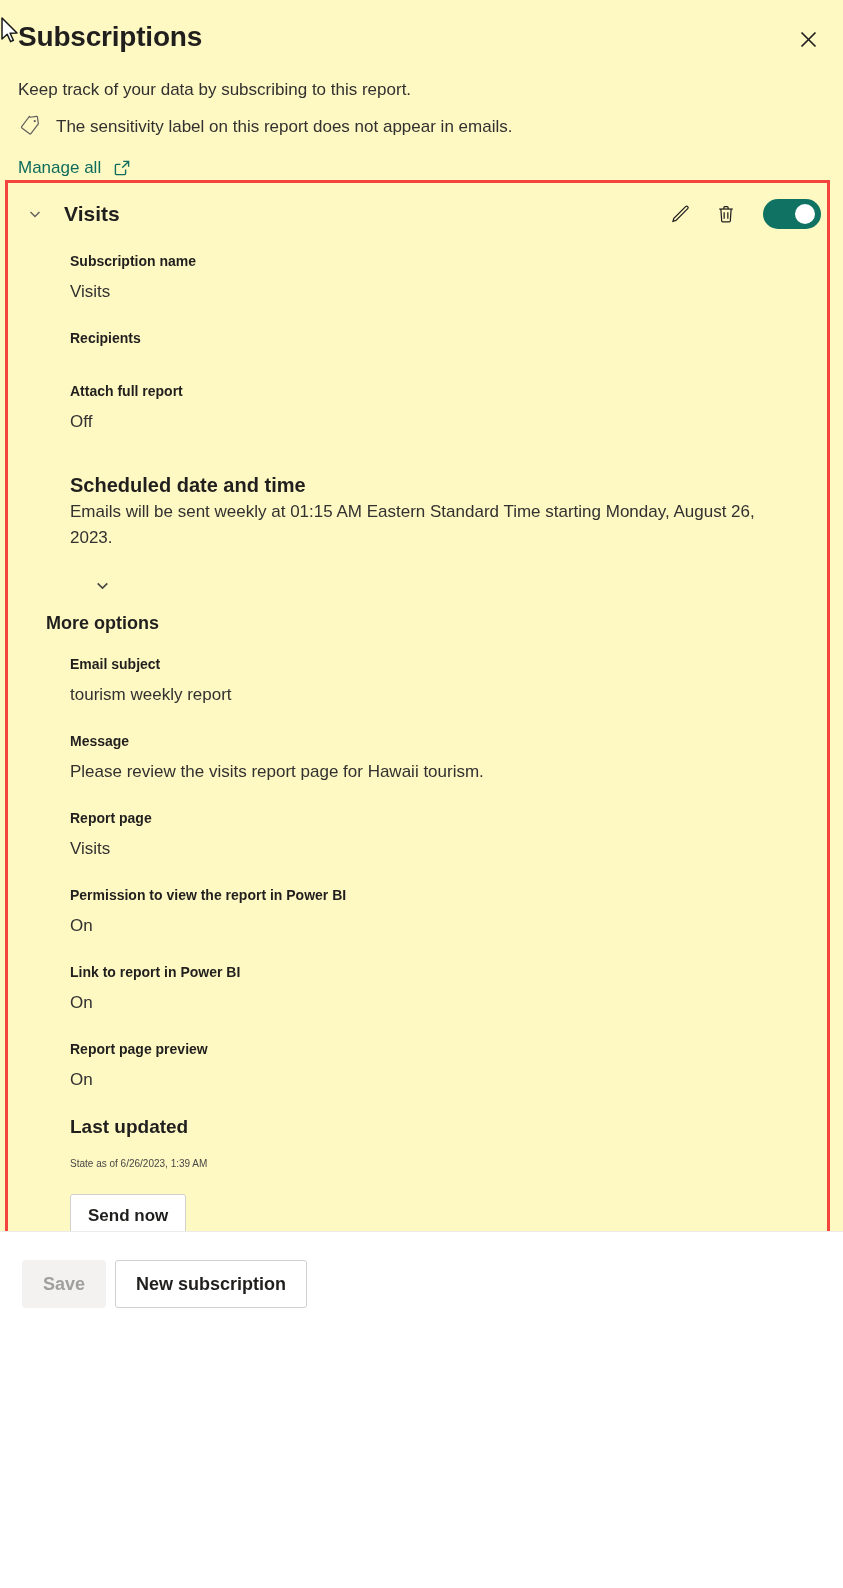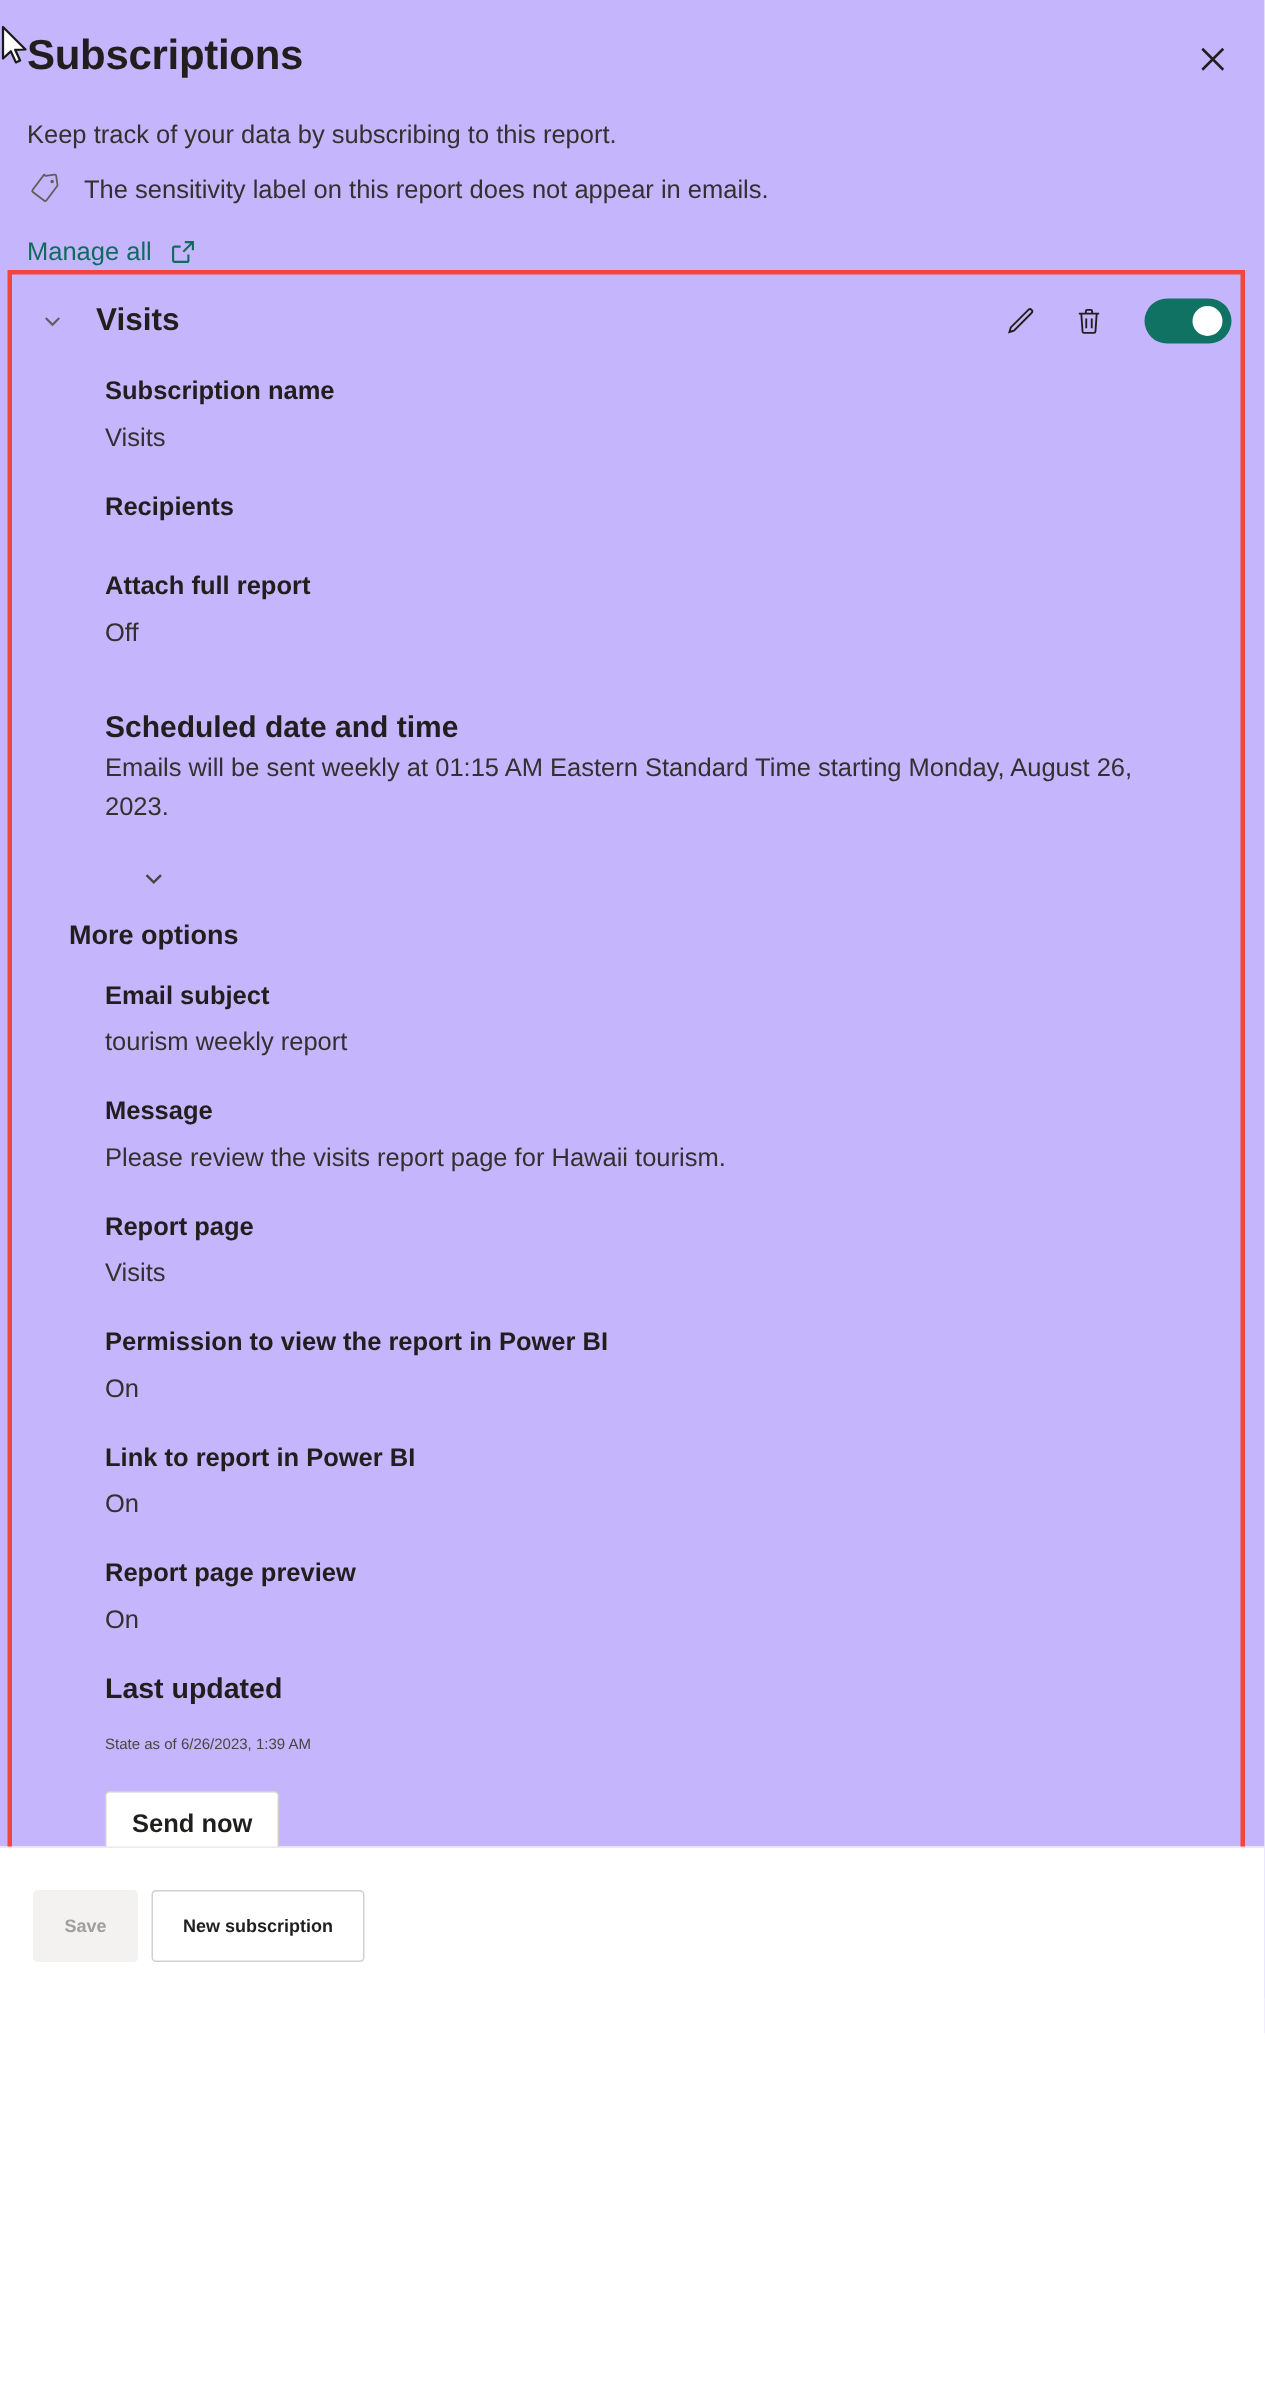--- a/index.html
+++ b/index.html
@@ -10,21 +10,21 @@
     background: #ffffff;
     font-family: "Liberation Sans", sans-serif;
     color: #252423;
     overflow: hidden;
   }
 
   .pane {
     position: relative;
     width: 843px;
     height: 1332px;
-    background: #c4b5fd;
+    background: #fef9c3;
     display: flex;
     flex-direction: column;
   }
 
   
   .pane-header {
     position: relative;
     padding: 20px 22px 0 18px;
     flex: 0 0 auto;
   }
@@ -208,21 +208,21 @@
   }
 
   
   .details {
     padding: 8px 22px 26px 52px;
   }
 
   .field { margin-bottom: 0; }
 
   .field-label {
-    font-size: 17px;
+    font-size: 14px;
     font-weight: 600;
     color: #201f1e;
     line-height: 24px;
   }
 
   .field-value {
     font-size: 17px;
     color: #323130;
     line-height: 24px;
   }
@@ -305,21 +305,21 @@
     align-items: center;
     gap: 9px;
     background: #ffffff;
   }
 
   .btn {
     height: 48px;
     padding: 0 20px;
     border-radius: 3px;
     font-family: "Liberation Sans", sans-serif;
-    font-size: 12px;
+    font-size: 18px;
     font-weight: 600;
     cursor: pointer;
     white-space: nowrap;
   }
 
   .btn-disabled {
     background: #f3f2f1;
     border: 1px solid #f3f2f1;
     color: #a19f9d;
     cursor: default;

